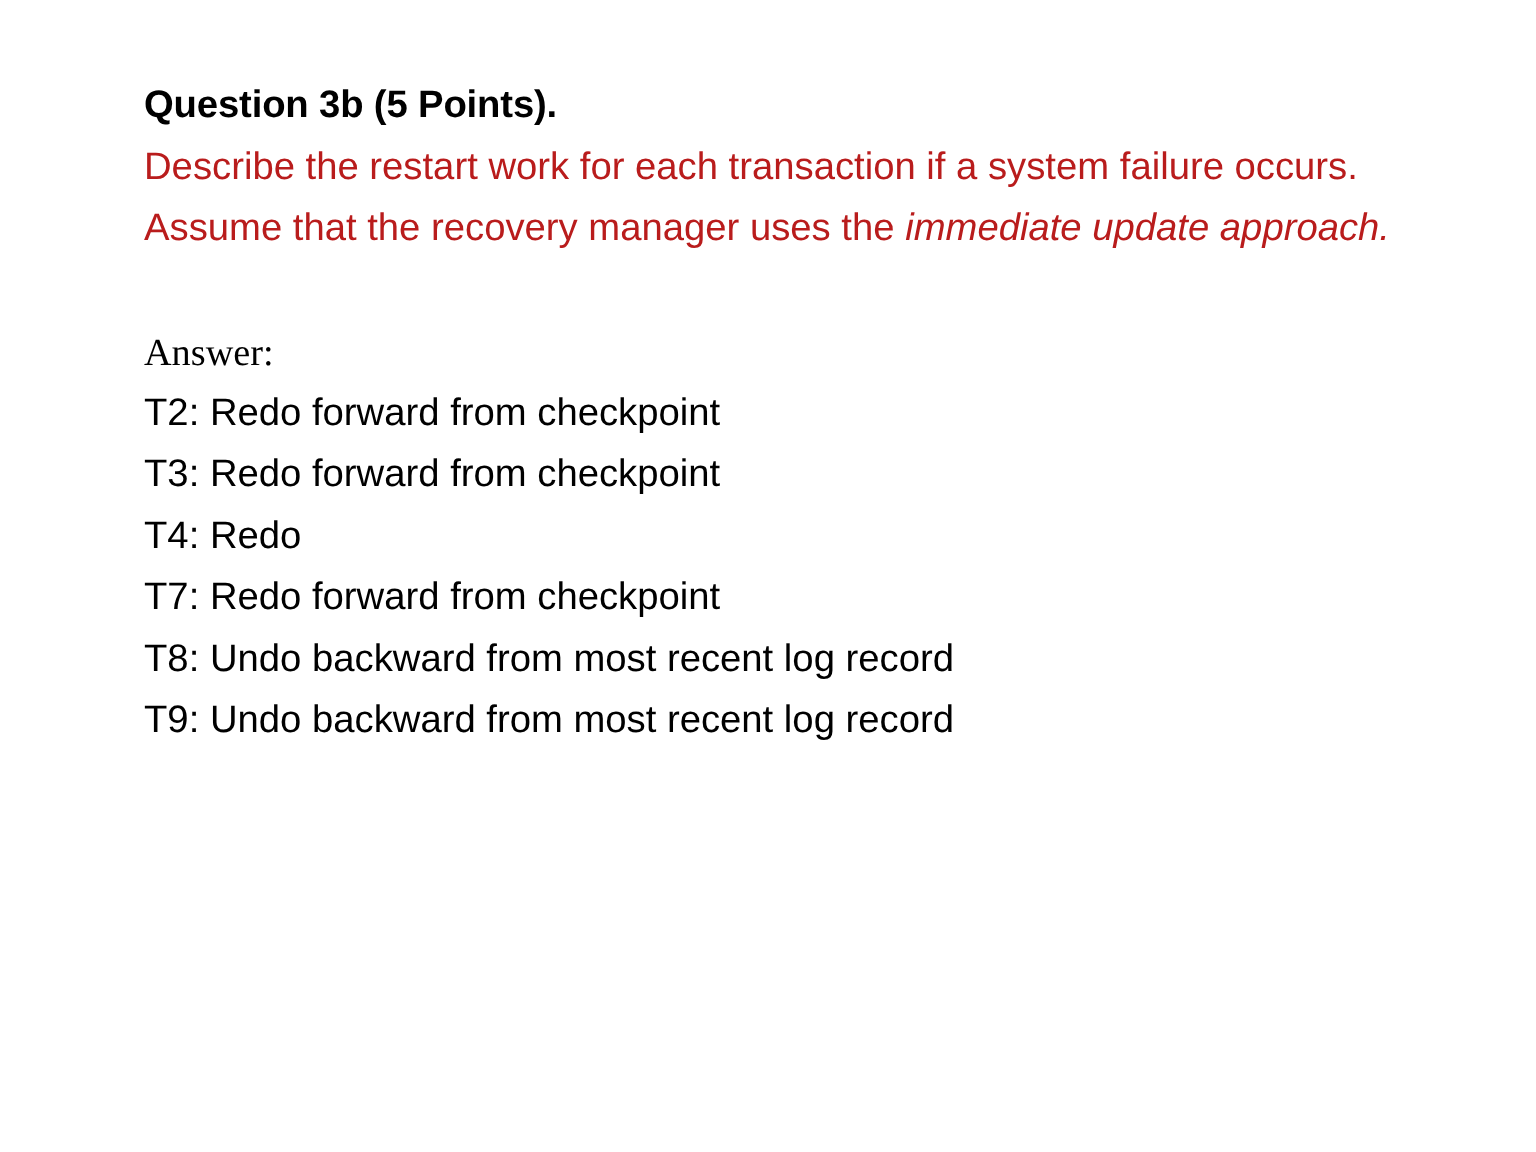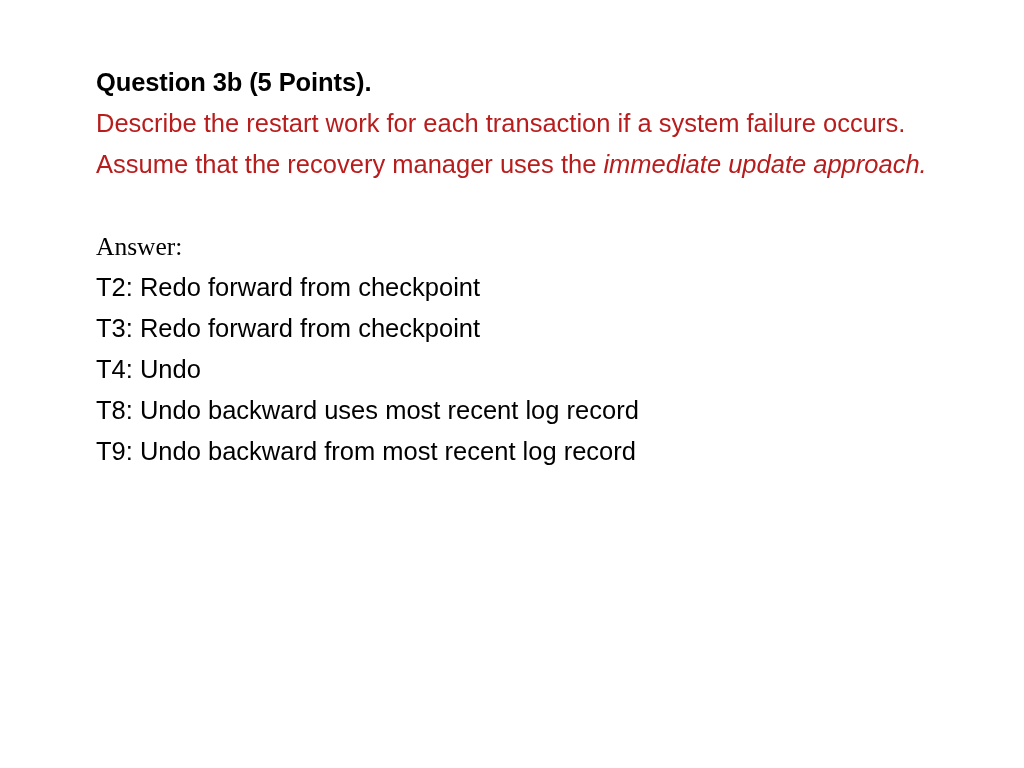--- a/index.html
+++ b/index.html
@@ -19,21 +19,21 @@
     position: relative;
     width: 1024px;
     height: 768px;
     background: #ffffff;
     box-sizing: border-box;
   }
 
   .content-block {
     position: absolute;
     left: 96px;
-    top: 62px;
+    top: 50px;
     width: 840px;
   }
 
   .heading {
     font-size: 25.5px;
     font-weight: bold;
     line-height: 41px;
     letter-spacing: -0.1px;
     color: #000000;
     margin: 0;
@@ -90,19 +90,20 @@
 
     <p class="paragraph"><span>Describe the restart work for each transaction if a system failure occurs. Assume that the recovery manager uses the </span><span class="emph">immediate update approach.</span></p>
 
     <div class="spacer-line"></div>
 
     <p class="answer-label">Answer:</p>
 
     <ul class="answer-list">
       <li>T2: Redo forward from checkpoint</li>
       <li>T3: Redo forward from checkpoint</li>
-      <li>T4: Undo</li>
-      <li>T8: Undo backward uses most recent log record</li>
+      <li>T4: Redo</li>
+      <li>T7: Redo forward from checkpoint</li>
+      <li>T8: Undo backward from most recent log record</li>
       <li>T9: Undo backward from most recent log record</li>
     </ul>
 
   </div>
 </div>
 
 </body></html>

